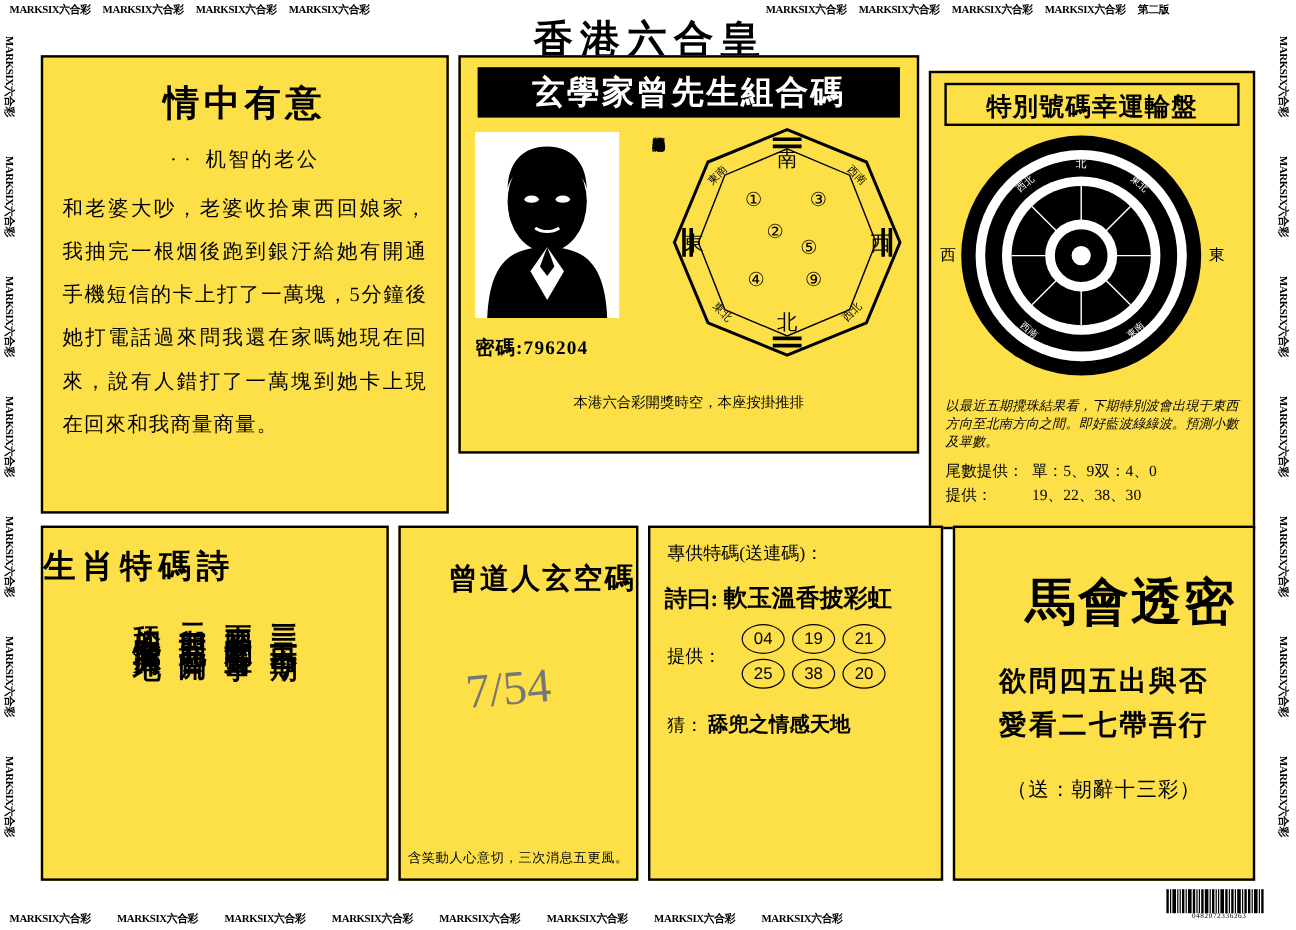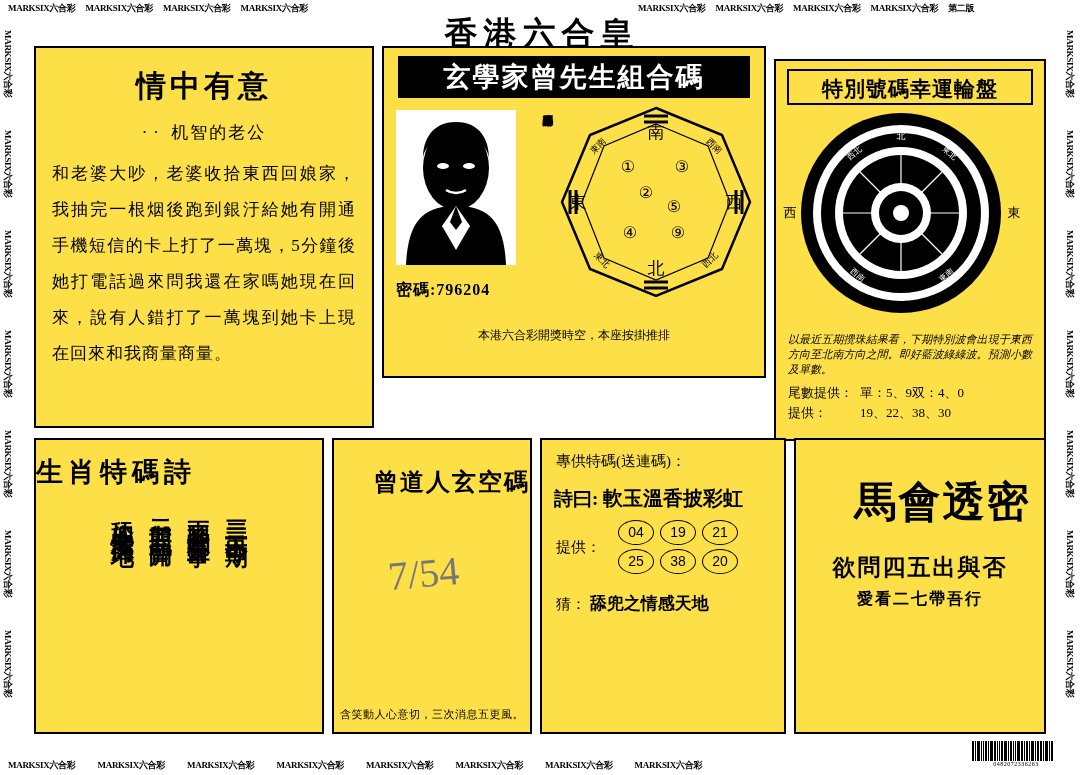--- a/index.html
+++ b/index.html
@@ -76,21 +76,21 @@
   .ball-line{display:flex;gap:6px;}
   .ball{width:34px;height:23px;border:1.5px solid #000;border-radius:50%;font-size:14px;text-align:center;line-height:22px;font-family:Liberation Sans, sans-serif;}
   .cb-l4{font-size:15px;margin:18px 0 0 14px;}
   .cb-l4 b{font-size:17px;font-weight:bold;}
 
   
   #p-right-bottom{left:774px;top:422px;width:252px;height:296px;}
   .rb-logo{margin-top:34px;text-align:center;font-size:42px;font-weight:bold;letter-spacing:2px;
      font-family:"Liberation Serif",serif;padding-left:45px;}
   .rb-l{text-align:center;font-size:23px;margin-top:22px;letter-spacing:2px;font-weight:bold;}
-  .rb-l2{text-align:center;font-size:16px;margin-top:6px;letter-spacing:2px;font-weight:bold;}
+  .rb-l2{text-align:center;font-size:23px;margin-top:6px;letter-spacing:2px;font-weight:bold;}
   .rb-s{text-align:center;font-size:17px;margin-top:26px;letter-spacing:1px;}
 
   
   #barcode{position:absolute;right:20px;bottom:8px;width:88px;height:26px;}
   #barcode .bc{display:flex;height:20px;align-items:flex-end;}
   #barcode .bc i{display:block;background:#000;height:20px;margin-right:1px;}
   #bc-num{font-size:6px;text-align:center;letter-spacing:0.5px;}
 </style>
 </head>
 <body>
@@ -303,20 +303,21 @@
       <div class="cb-l4">
         <span>猜：</span>
         <b>舔兜之情感天地</b>
       </div>
     </div>
 
     <div class="panel" id="p-right-bottom">
       <div class="rb-logo">馬會透密</div>
       <div class="rb-l">欲問四五出與否</div>
       <div class="rb-l2">愛看二七帶吾行</div>
+      <div class="rb-s">（送：朝辭十三彩）</div>
     </div>
 
   </div>
 
   <div id="barcode">
     <div class="bc">
       <i style="width:2px"></i>
         <i style="width:1px"></i>
         <i style="width:3px"></i>
         <i style="width:1px"></i>

